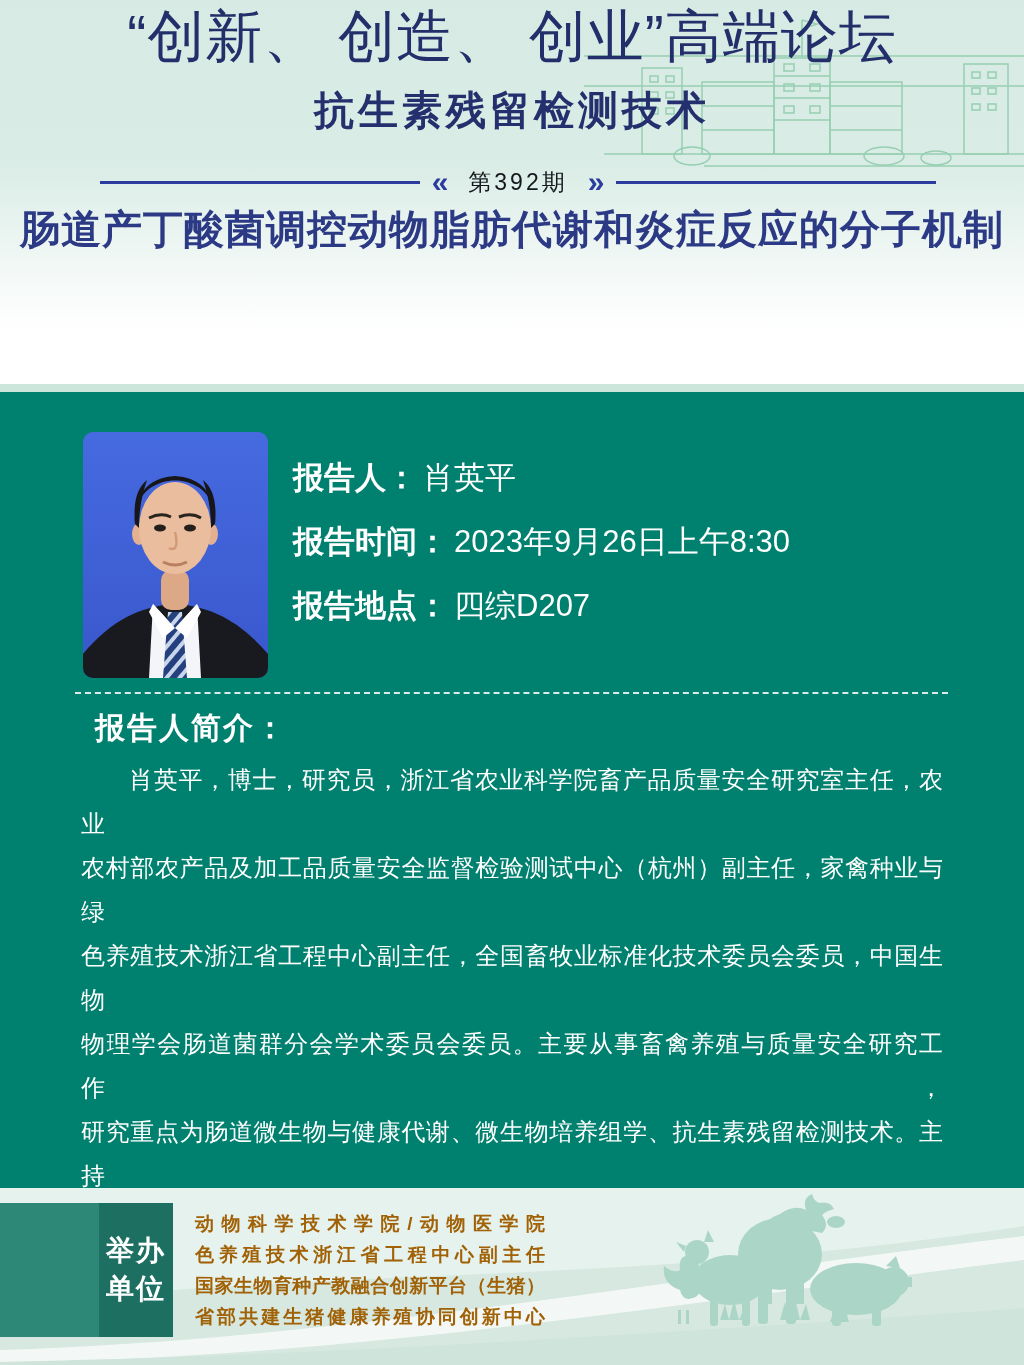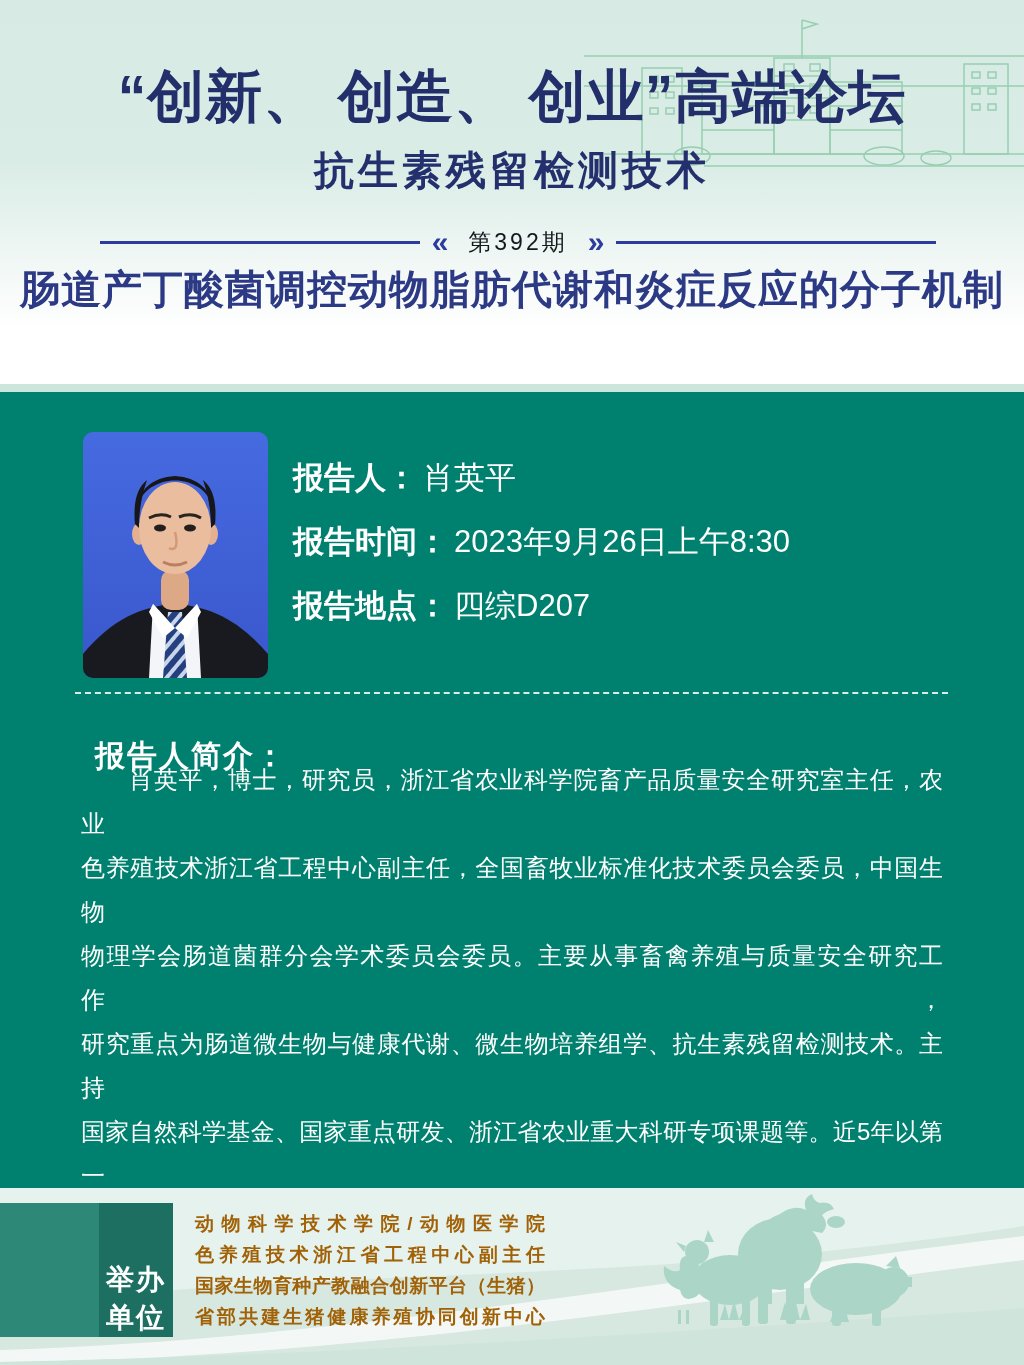--- a/index.html
+++ b/index.html
@@ -8,22 +8,22 @@
     font-family:"Liberation Sans","DejaVu Sans",sans-serif;
     background:#ffffff;
   }
   
   .header{
     position:relative;width:1024px;height:384px;
     background:linear-gradient(180deg,#d7eae3 0%,#d9ece5 42%,#f4f9f7 72%,#ffffff 86%);
   }
   .sketch{position:absolute;top:6px;right:0;width:440px;height:172px;opacity:.95;}
   .forum-title{
-    position:relative;padding-top:60px;text-align:center;
-    font-size:57px;font-weight:700;color:#232f6b;letter-spacing:1px;line-height:72px;
+    position:relative;text-align:center;
+    font-size:57px;font-weight:400;color:#232f6b;letter-spacing:1px;line-height:72px;
   }
   .forum-subtitle{
     position:relative;margin-top:12px;text-align:center;
     font-size:40px;font-weight:800;color:#242f6d;letter-spacing:4px;line-height:52px;
   }
   .session-row{
     position:relative;margin-top:26px;height:40px;
     display:flex;align-items:center;padding:0 88px 0 100px;
   }
   .session-line{height:3px;background:#2b3c9e;flex:1;}
@@ -37,34 +37,34 @@
   
   .main{position:relative;width:1024px;height:796px;background:#00806f;}
   .photo{
     position:absolute;left:83px;top:40px;width:185px;height:246px;
     border-radius:10px;overflow:hidden;
   }
   .info{position:absolute;left:293px;top:66px;}
   .info-row{color:#ffffff;font-size:31px;line-height:40px;margin-bottom:24px;font-weight:600;}
   .info-row .val{margin-left:6px;font-weight:400;}
   .dashed{position:absolute;left:75px;right:76px;top:300px;border-top:2px dashed rgba(255,255,255,.85);}
-  .bio-heading{position:absolute;left:95px;top:316px;font-size:30px;font-weight:800;color:#ffffff;letter-spacing:2px;margin-top:28px;}
+  .bio-heading{position:absolute;left:95px;top:316px;font-size:30px;font-weight:800;color:#ffffff;letter-spacing:2px;}
   .bio{position:absolute;left:81px;top:366px;width:862px;color:#ffffff;font-size:24px;line-height:44px;}
   .bio-line{text-align:justify;text-align-last:justify;}
   .bio-line.first{text-indent:2em;}
   .bio-line.last{text-align-last:left;}
   
   .footer{position:relative;width:1024px;height:177px;background:#e2efe9;overflow:hidden;}
   .hills{position:absolute;inset:0;}
   .animals{position:absolute;right:112px;top:4px;width:252px;height:138px;}
   .org-row{position:absolute;left:0;top:15px;height:134px;display:flex;align-items:stretch;}
   .org-accent{width:99px;background:#2e8878;}
   .org-label-box{
     width:74px;background:#1d6f62;color:#ffffff;display:flex;flex-direction:column;
-    justify-content:flex-end;align-items:center;font-size:28px;font-weight:700;
+    justify-content:center;align-items:center;font-size:28px;font-weight:700;
     line-height:38px;letter-spacing:2px;
   }
   .org-list{margin-left:22px;width:350px;align-self:center;color:#a16207;font-size:19px;font-weight:700;line-height:31px;}
   .org-item{text-align:justify;text-align-last:justify;}
 </style>
 </head>
 <body>
 
 <div class="header">
 
@@ -186,20 +186,21 @@
     <div class="info-row">
       <span>报告地点：</span><span class="val">四综D207</span>
     </div>
   </div>
 
   <div class="dashed"></div>
   <div class="bio-heading">报告人简介：</div>
 
   <div class="bio">
     <div class="bio-line first">肖英平，博士，研究员，浙江省农业科学院畜产品质量安全研究室主任，农业</div>
+    <div class="bio-line">农村部农产品及加工品质量安全监督检验测试中心（杭州）副主任，家禽种业与绿</div>
     <div class="bio-line">色养殖技术浙江省工程中心副主任，全国畜牧业标准化技术委员会委员，中国生物</div>
     <div class="bio-line">物理学会肠道菌群分会学术委员会委员。主要从事畜禽养殖与质量安全研究工作，</div>
     <div class="bio-line">研究重点为肠道微生物与健康代谢、微生物培养组学、抗生素残留检测技术。主持</div>
     <div class="bio-line">国家自然科学基金、国家重点研发、浙江省农业重大科研专项课题等。近5年以第一</div>
     <div class="bio-line">或通讯作者在Gut Microbes、Food Hydrocolloids等期刊发表SCI论文多篇。主持</div>
     <div class="bio-line last">获得全国商业科技进步一等奖和浙江省农业农村厅技术进步一等奖。</div>
   </div>
 </div>
 
 <div class="footer">

